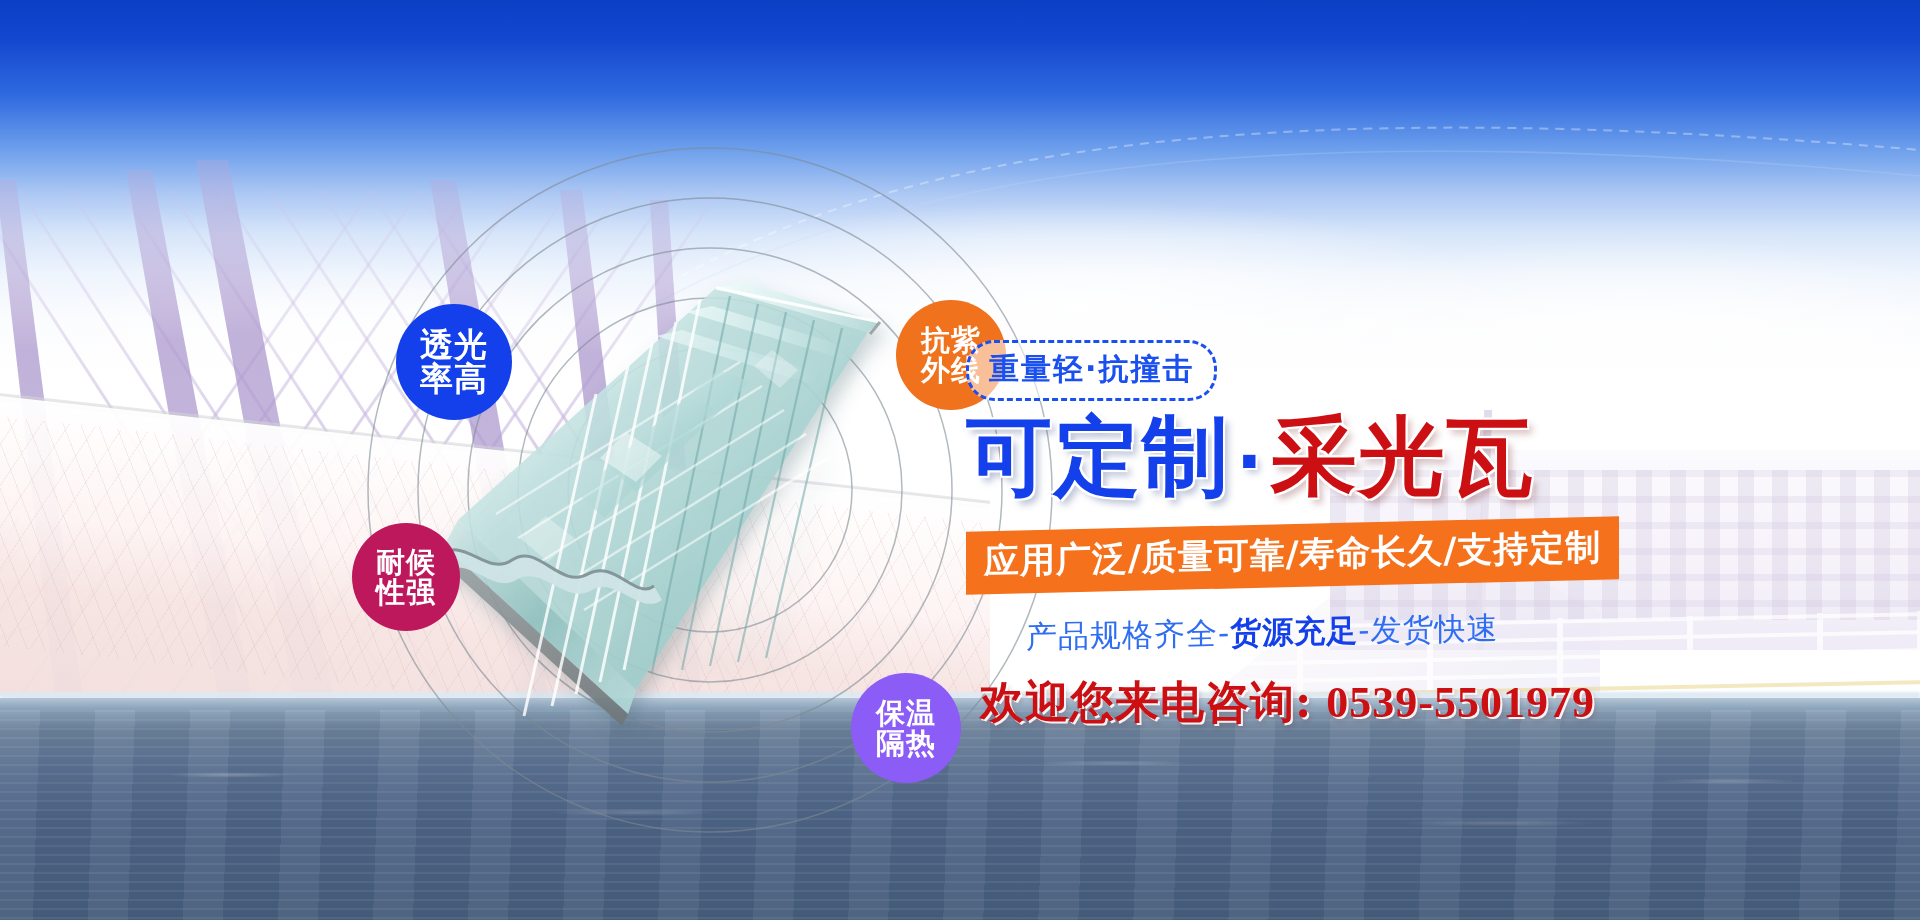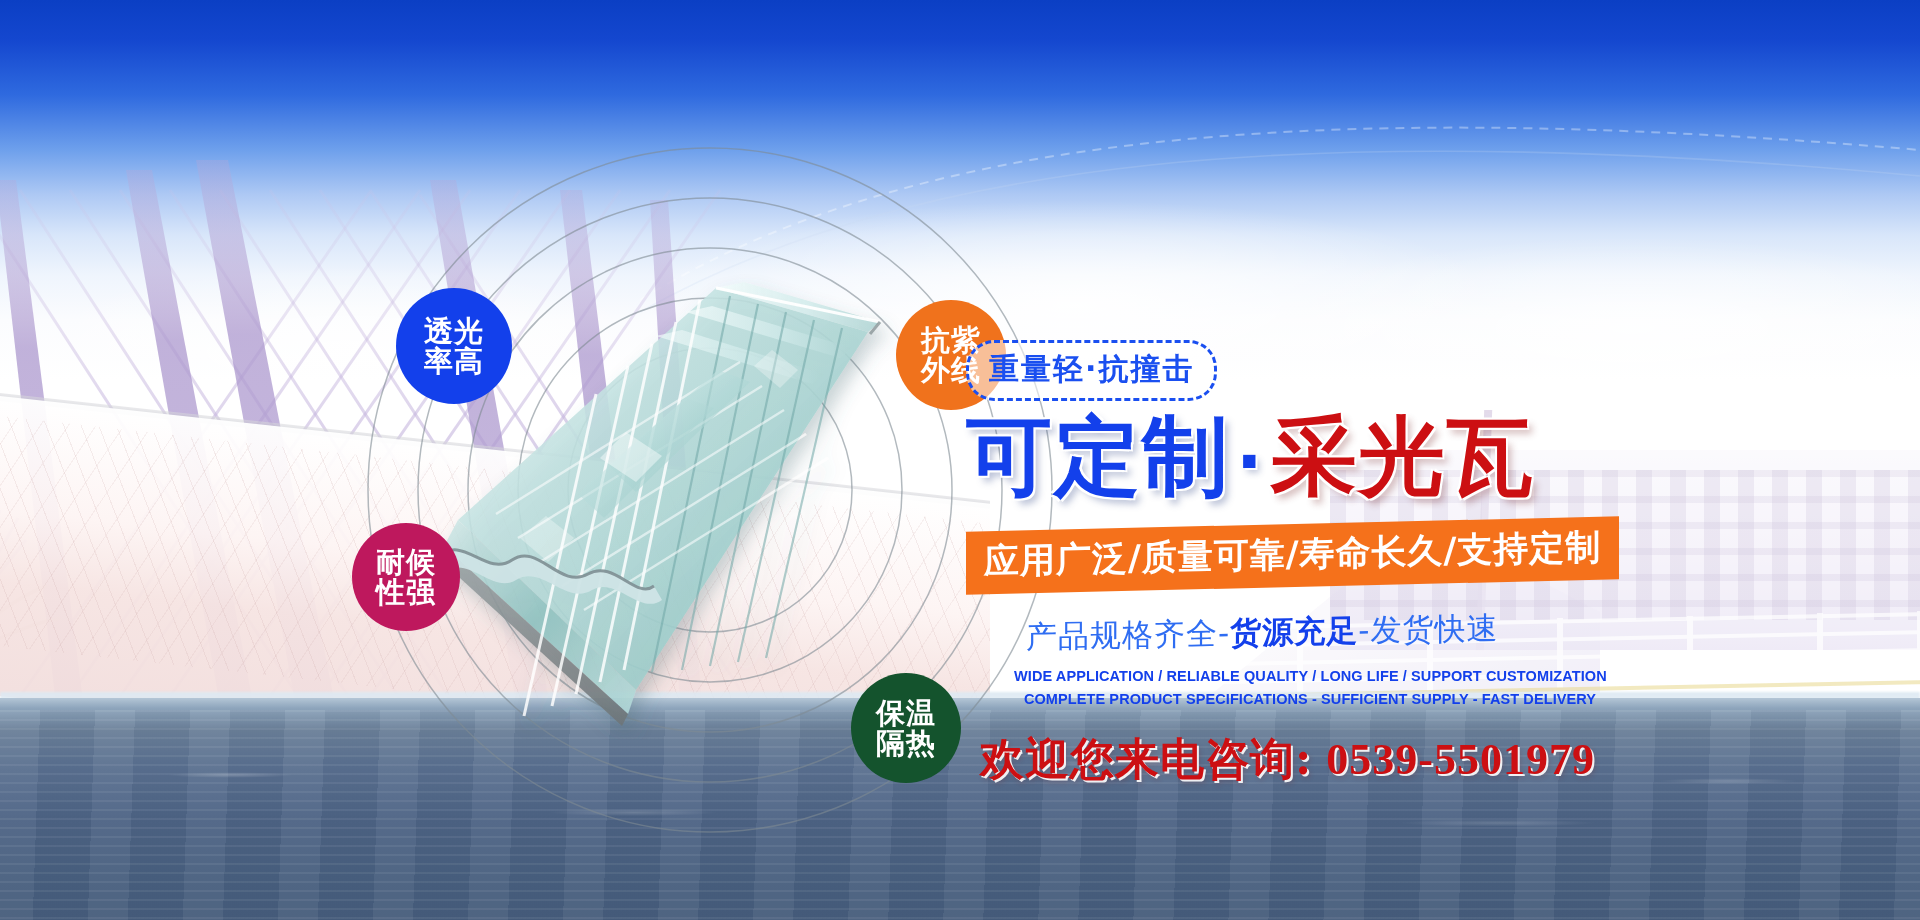--- a/index.html
+++ b/index.html
@@ -157,34 +157,34 @@
     color: #ffffff;
     text-align: center;
     line-height: 1.04;
     letter-spacing: 1px;
     font-weight: 700;
     font-family: "DejaVu Sans", "Liberation Sans", sans-serif;
   }
   .badge span { display: block; }
 
   .badge-translucency {
-    left: 396px; top: 288px; width: 116px; height: 116px;
-    background: #1340eb; font-size: 29px; align-items: center;
+    left: 396px; top: 304px; width: 116px; height: 116px;
+    background: #1340eb; font-size: 33px; align-items: center;
   }
   .badge-uv {
     left: 896px; top: 300px; width: 110px; height: 110px;
     background: #f0721c; font-size: 29px;
   }
   .badge-weather {
     left: 352px; top: 523px; width: 108px; height: 108px;
     background: #be185d; font-size: 29px;
   }
   .badge-insulation {
     left: 851px; top: 673px; width: 110px; height: 110px;
-    background: #14532d; font-size: 29px;
+    background: #8b5cf6; font-size: 29px;
   }
 
   
   .copy { position: absolute; left: 966px; top: 340px; width: 690px; }
 
   .pill-dashed {
     display: inline-block;
     border: 3px dashed #1a4ff0;
     border-radius: 28px;
     padding: 6px 20px 8px 20px;
@@ -506,23 +506,19 @@
     <div class="headline">
       <span class="hl-blue">可定制</span><span class="hl-dot">·</span><span class="hl-red">采光瓦</span>
     </div>
 
     <div class="orange-strip">应用广泛/质量可靠/寿命长久/支持定制</div>
 
     <div class="subline">
       <span>产品规格齐全</span><span class="dash">-</span><span class="strong">货源充足</span><span class="dash">-</span><span>发货快速</span>
     </div>
 
-    <div class="eng">
-      <div>WIDE APPLICATION / RELIABLE QUALITY / LONG LIFE / SUPPORT CUSTOMIZATION</div>
-      <div>COMPLETE PRODUCT SPECIFICATIONS - SUFFICIENT SUPPLY - FAST DELIVERY</div>
-    </div>
 
     <div class="phone">
       <span>欢迎您来电咨询:</span><span class="phone-num">0539-5501979</span>
     </div>
 
   </div>
 </div>
 
 </body></html>

